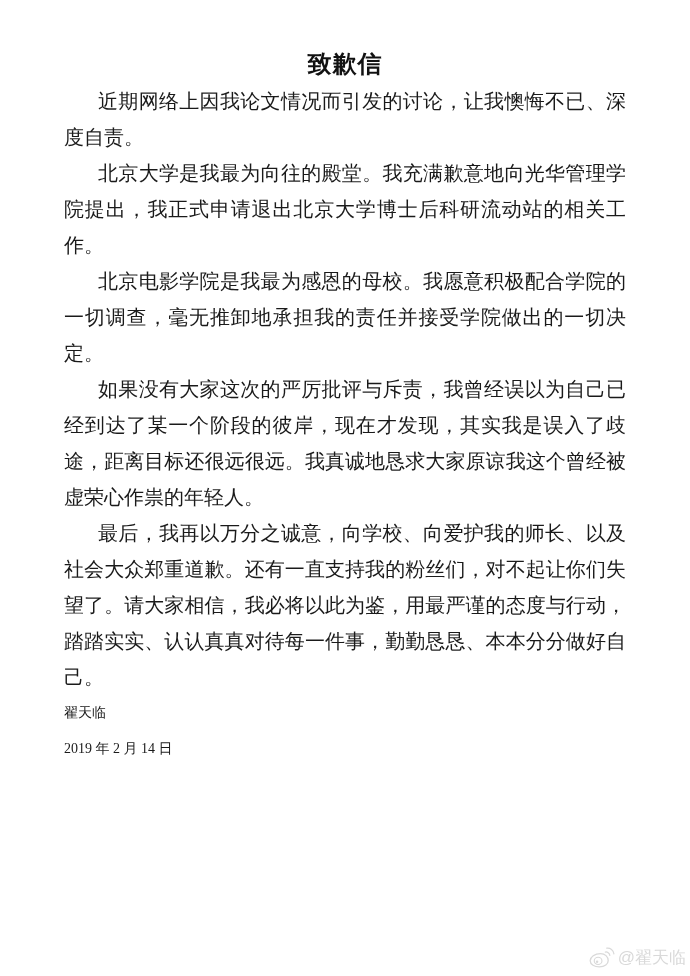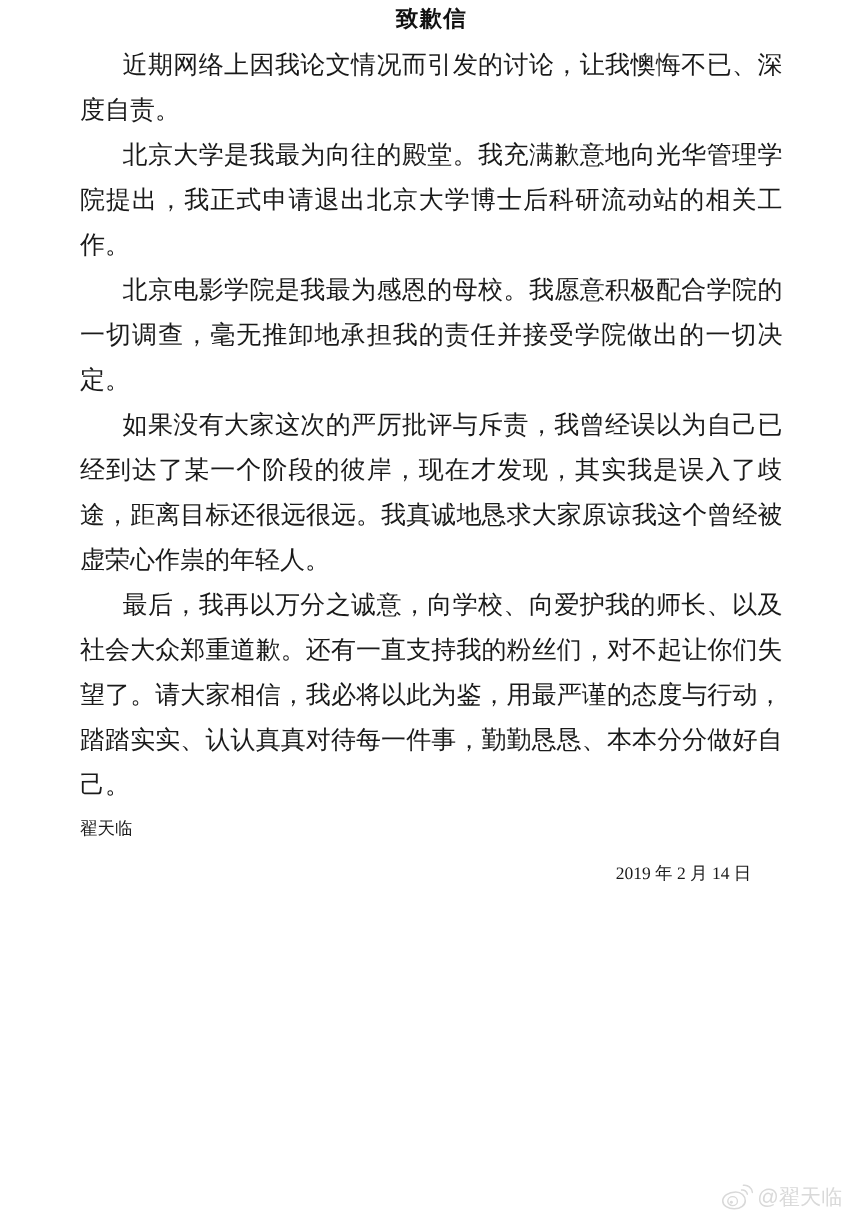--- a/index.html
+++ b/index.html
@@ -11,23 +11,24 @@
     position: relative;
     width: 690px;
     height: 976px;
     background: #ffffff;
     overflow: hidden;
     font-family: "Liberation Serif", "DejaVu Serif", serif;
     color: #1a1a1a;
   }
   .letter-title {
     margin: 0;
+    padding-top: 49px;
     line-height: 30px;
     text-align: center;
-    font-size: 18px;
+    font-size: 24px;
     font-weight: bold;
     letter-spacing: 1px;
     color: #111111;
   }
   .letter-body {
     margin: 4px 64px 0 64px;
     font-size: 20px;
     line-height: 36px;
     text-align: justify;
     text-justify: inter-ideograph;
@@ -39,26 +40,25 @@
   }
   .sig-block {
     margin: 0 64px;
     line-height: 36px;
     font-size: 14px;
   }
   .sig-name {
     padding-right: 41px;
   }
   .sig-date {
-    text-align: right;
     padding-right: 25px;
   }
   .watermark {
     position: absolute;
-    right: 16px;
+    right: 4px;
     bottom: 7px;
     display: flex;
     align-items: center;
     gap: 3px;
     color: #d9d9d9;
     font-size: 17px;
     font-family: "Liberation Sans", "DejaVu Sans", sans-serif;
     user-select: none;
   }
   .watermark svg {

